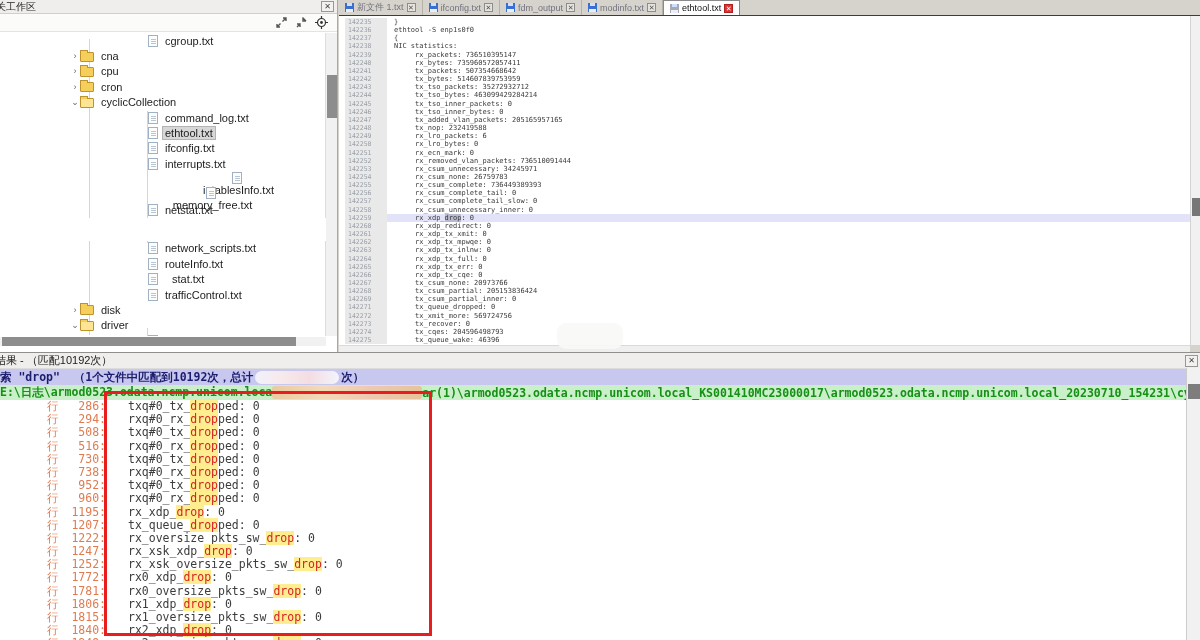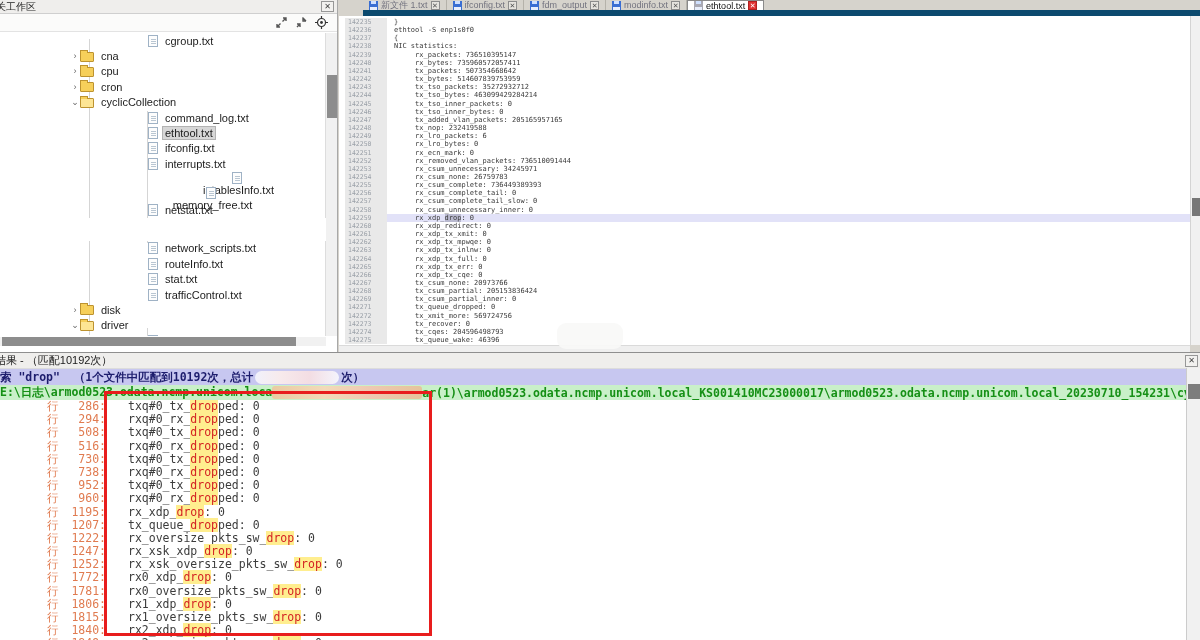--- a/index.html
+++ b/index.html
@@ -39,21 +39,21 @@
   .tree-label { margin-left:5px; padding:0 2px; }
   .tree-label.selected { background:#d7d7d7; outline:1px solid #b3b3b3; }
 
   .tree-vscroll { position:absolute; right:0; top:33px; width:12px; height:303px; background:#f1f1f1; border-left:1px solid #ddd;}
   .tree-vthumb { position:absolute; left:1px; top:42px; width:10px; height:43px; background:#8d8d8d; }
   .tree-hscroll { position:absolute; left:0; top:337px; width:326px; height:9px; background:#f1f1f1; }
   .tree-hthumb { position:absolute; left:2px; top:0; width:294px; height:9px; background:#8d8d8d; }
 
   
   .tabbar { position:absolute; left:339px; top:0; right:0; height:16px; background:#d6d3cc;
-            border-bottom:6px solid #0c4a6e; display:flex; align-items:stretch;margin-left:24px; }
+            border-bottom:1px solid #0c4a6e; display:flex; align-items:stretch; }
   .tab { display:flex; align-items:center; gap:3px; padding:0 6px; font-size:9px; color:#73737f;
          border-right:1px solid #b5b2aa; background:#d6d3cc; white-space:nowrap; }
   .tab.active { background:#fff; color:#101010; border:1px solid #8a8a8a; border-bottom:none; }
   .floppy { width:9px; height:9px; flex:none; background:#3a6ed2; position:relative; }
   .floppy::before { content:''; position:absolute; top:0; left:2px; width:5px; height:3px; background:#cfe0ff; }
   .floppy::after { content:''; position:absolute; bottom:0; left:1px; width:7px; height:3px; background:#e8eefc; }
   .tab.active .floppy { background:#a9a9b4; }
   .tab-x { width:9px; height:9px; flex:none; border:1px solid #8c8c8c; background:#e6e4df; color:#555;
            font-size:7px; line-height:7px; text-align:center; }
   .tab.active .tab-x { background:#e03131; border-color:#b02020; color:#fff; }
@@ -191,21 +191,21 @@
         </div>
         <div class="tree-gap"></div>
         <div class="tree-row" style="padding-left: 146px;">
           <span class="icon-file"></span>
           <span class="tree-label">network_scripts.txt</span>
         </div>
         <div class="tree-row" style="padding-left: 146px;">
           <span class="icon-file"></span>
           <span class="tree-label">routeInfo.txt</span>
         </div>
-        <div class="tree-row" style="padding-left: 146px;">
+        <div class="tree-row" style="padding-left: 146px; gap: 7px;">
           <span class="icon-file"></span>
           <span class="tree-label">stat.txt</span>
         </div>
         <div class="tree-row" style="padding-left: 146px;">
           <span class="icon-file"></span>
           <span class="tree-label">trafficControl.txt</span>
         </div>
         <div class="tree-row" style="padding-left: 70px;">
           <span class="chev">›</span>
           <span class="icon-folder"></span>

